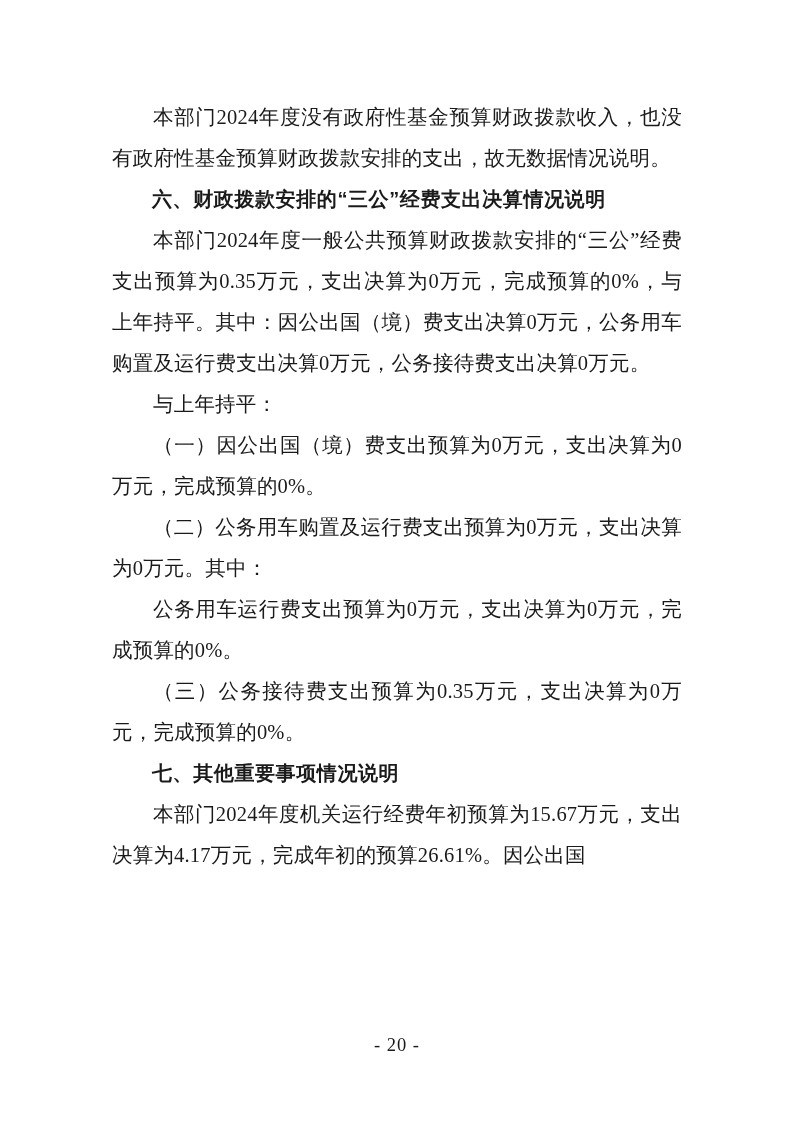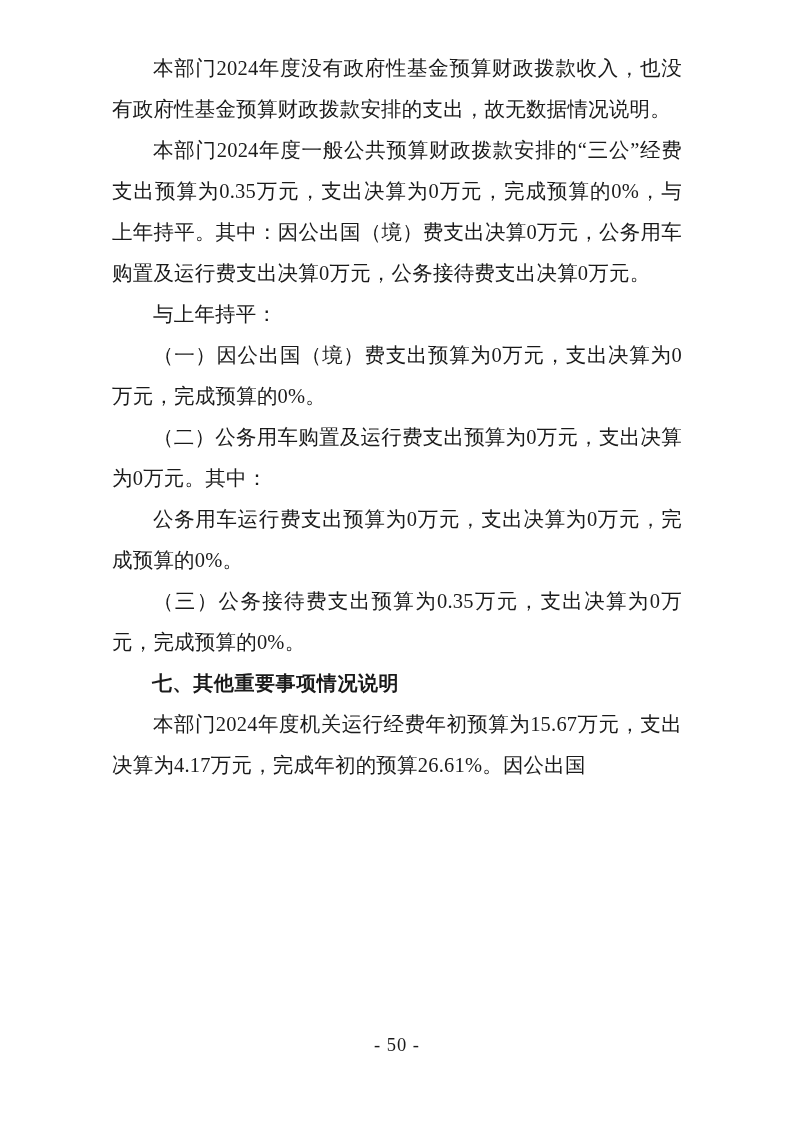--- a/index.html
+++ b/index.html
@@ -15,21 +15,21 @@
     position: relative;
     overflow: hidden;
   }
   .page {
     position: absolute;
     left: 0;
     top: 0;
     width: 794px;
     height: 1123px;
     box-sizing: border-box;
-    padding: 48px 112px 0 112px;
+    padding: 97px 112px 0 112px;
   }
   .doc-body {
     width: 570px;
   }
   p {
     margin: 0;
     font-size: 20.5px;
     line-height: 41px;
     text-align: justify;
     text-justify: inter-ideograph;
@@ -58,20 +58,21 @@
   }
 </style>
 </head>
 <body>
 
 <div class="page">
   <div class="doc-body">
 
     <p class="para">本部门2024年度没有政府性基金预算财政拨款收入，也没有政府性基金预算财政拨款安排的支出，故无数据情况说明。</p>
 
+    <p class="heading">六、财政拨款安排的“三公”经费支出决算情况说明</p>
 
     <p class="para">本部门2024年度一般公共预算财政拨款安排的“三公”经费支出预算为0.35万元，支出决算为0万元，完成预算的0%，与上年持平。其中：因公出国（境）费支出决算0万元，公务用车购置及运行费支出决算0万元，公务接待费支出决算0万元。</p>
 
     <p class="para">与上年持平：</p>
 
     <p class="para">（一）因公出国（境）费支出预算为0万元，支出决算为0万元，完成预算的0%。</p>
 
     <p class="para">（二）公务用车购置及运行费支出预算为0万元，支出决算为0万元。其中：</p>
 
 
@@ -80,13 +81,13 @@
     <p class="para">（三）公务接待费支出预算为0.35万元，支出决算为0万元，完成预算的0%。</p>
 
     <p class="heading">七、其他重要事项情况说明</p>
 
 
     <p class="para">本部门2024年度机关运行经费年初预算为15.67万元，支出决算为4.17万元，完成年初的预算26.61%。因公出国</p>
 
   </div>
 </div>
 
-<div class="page-number">- 50 -</div>
+<div class="page-number">- 20 -</div>
 
 </body></html>

